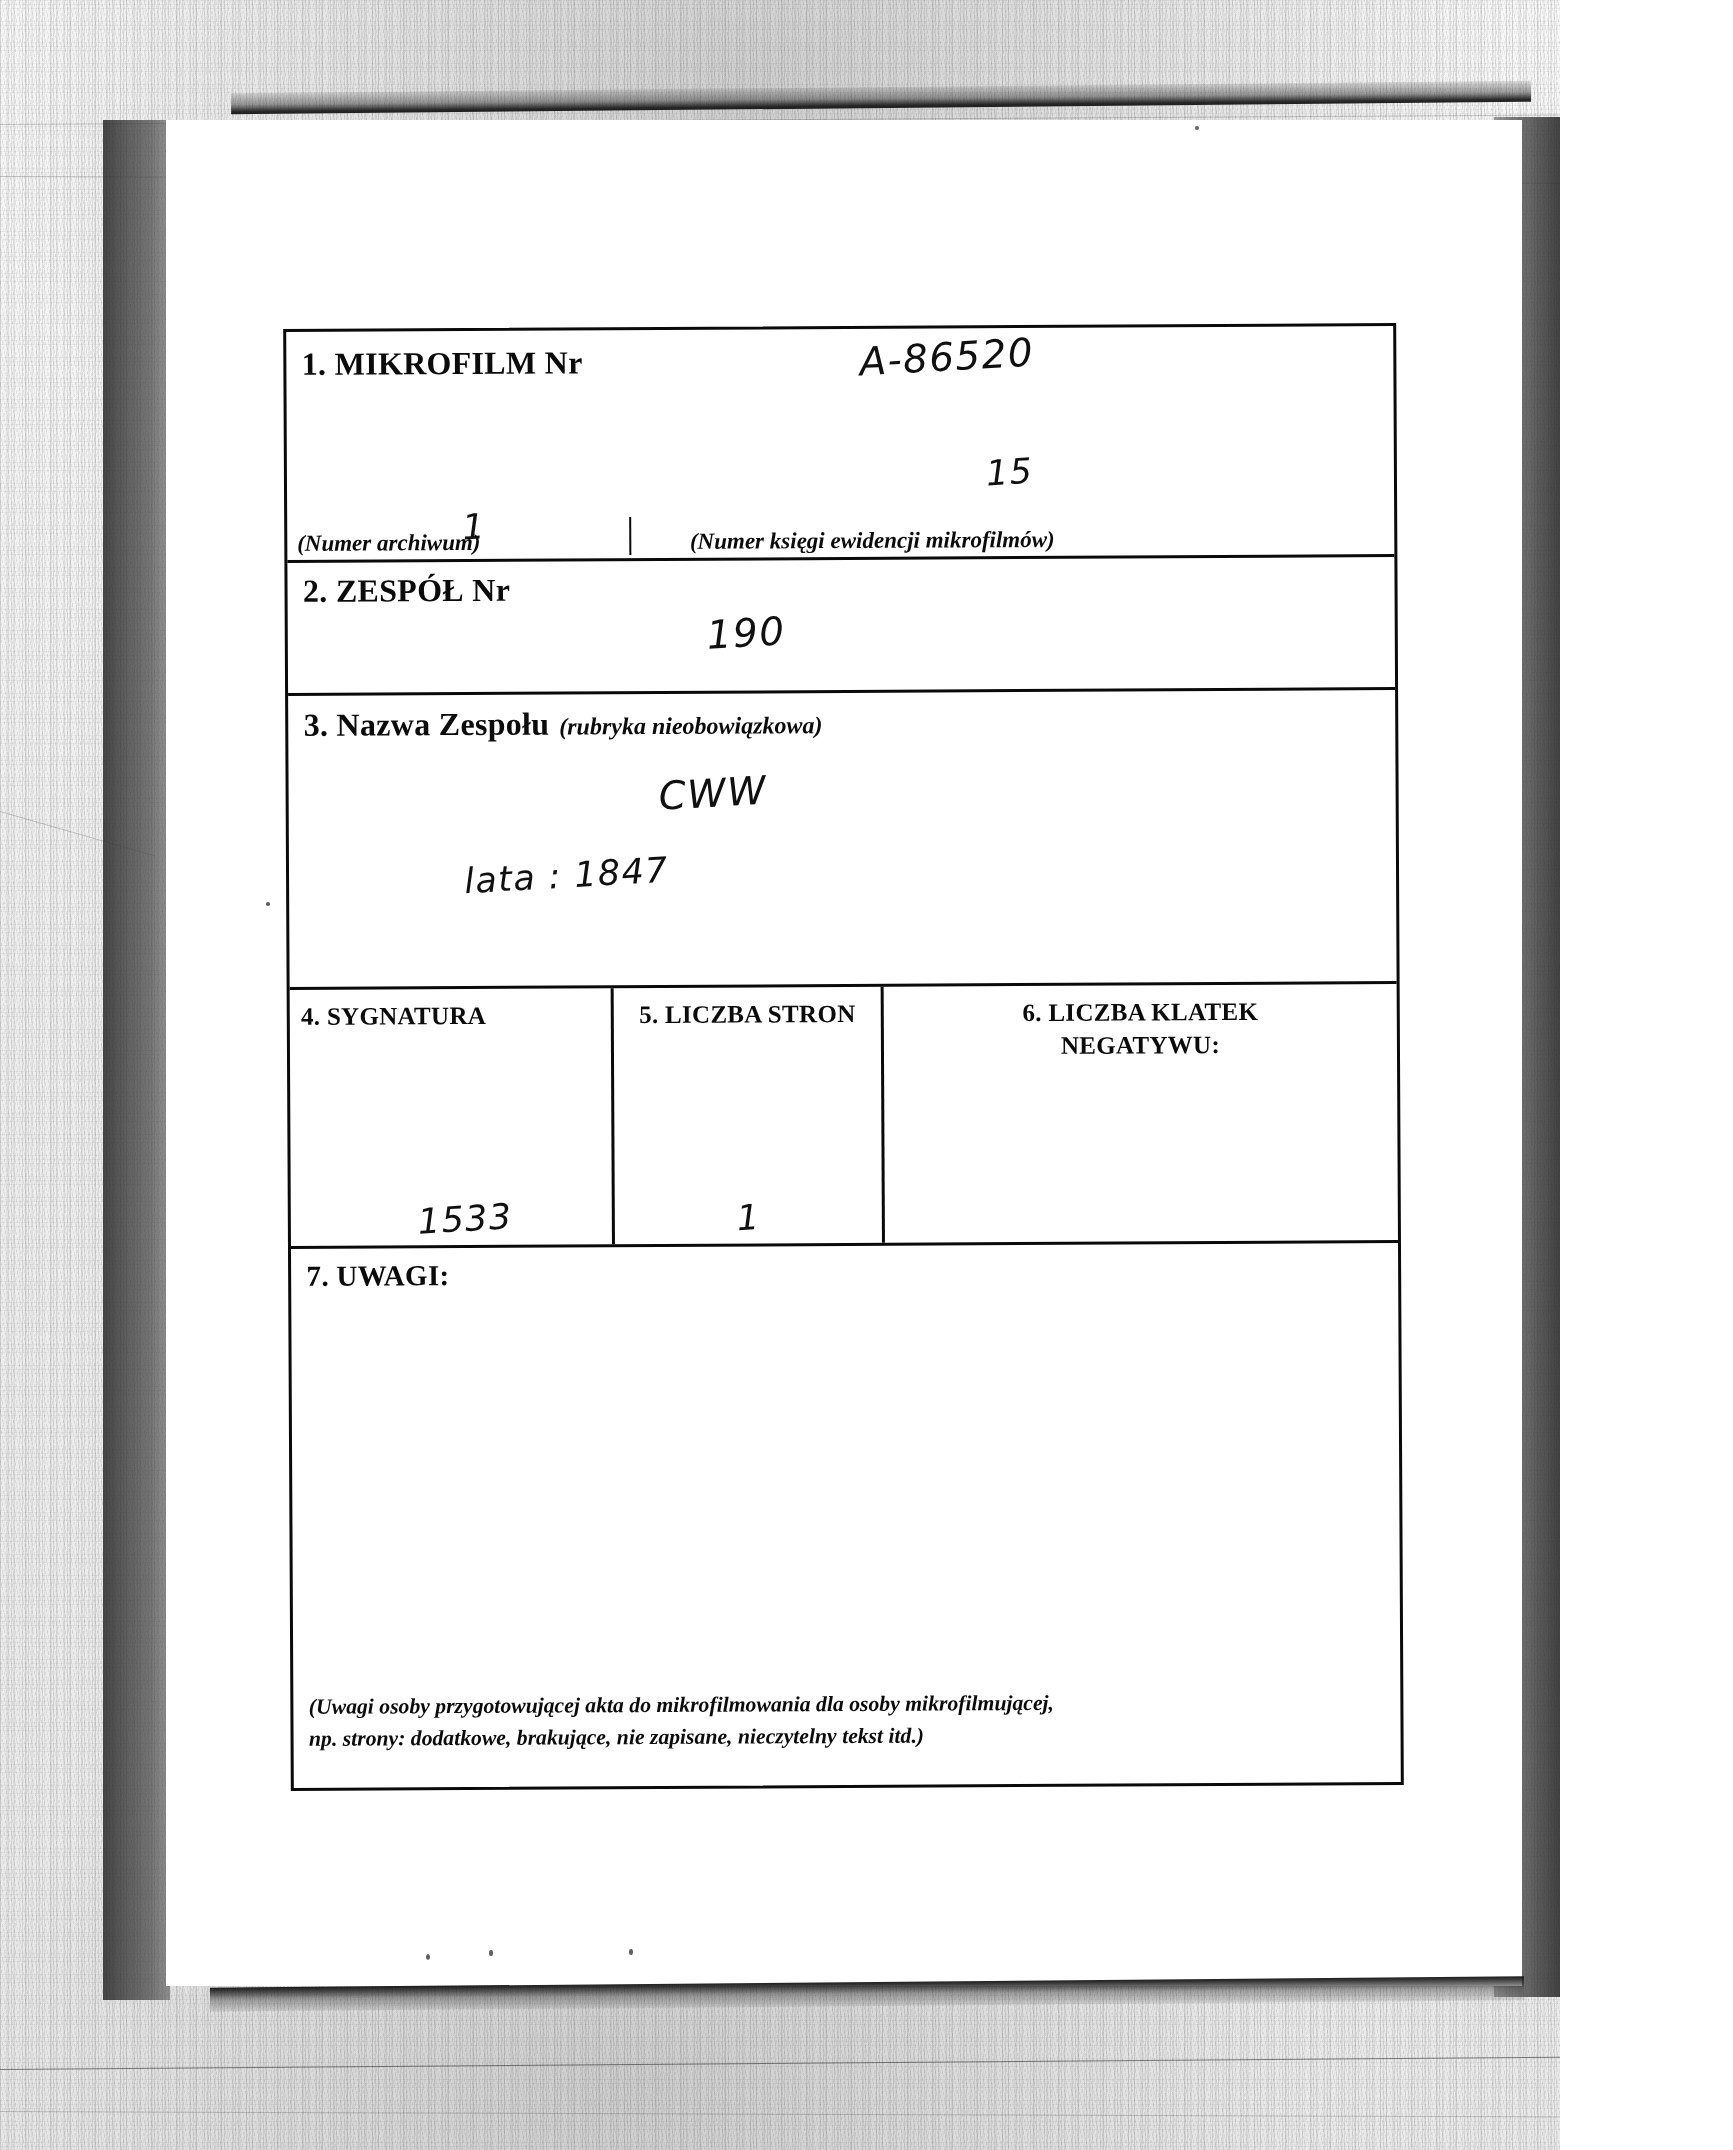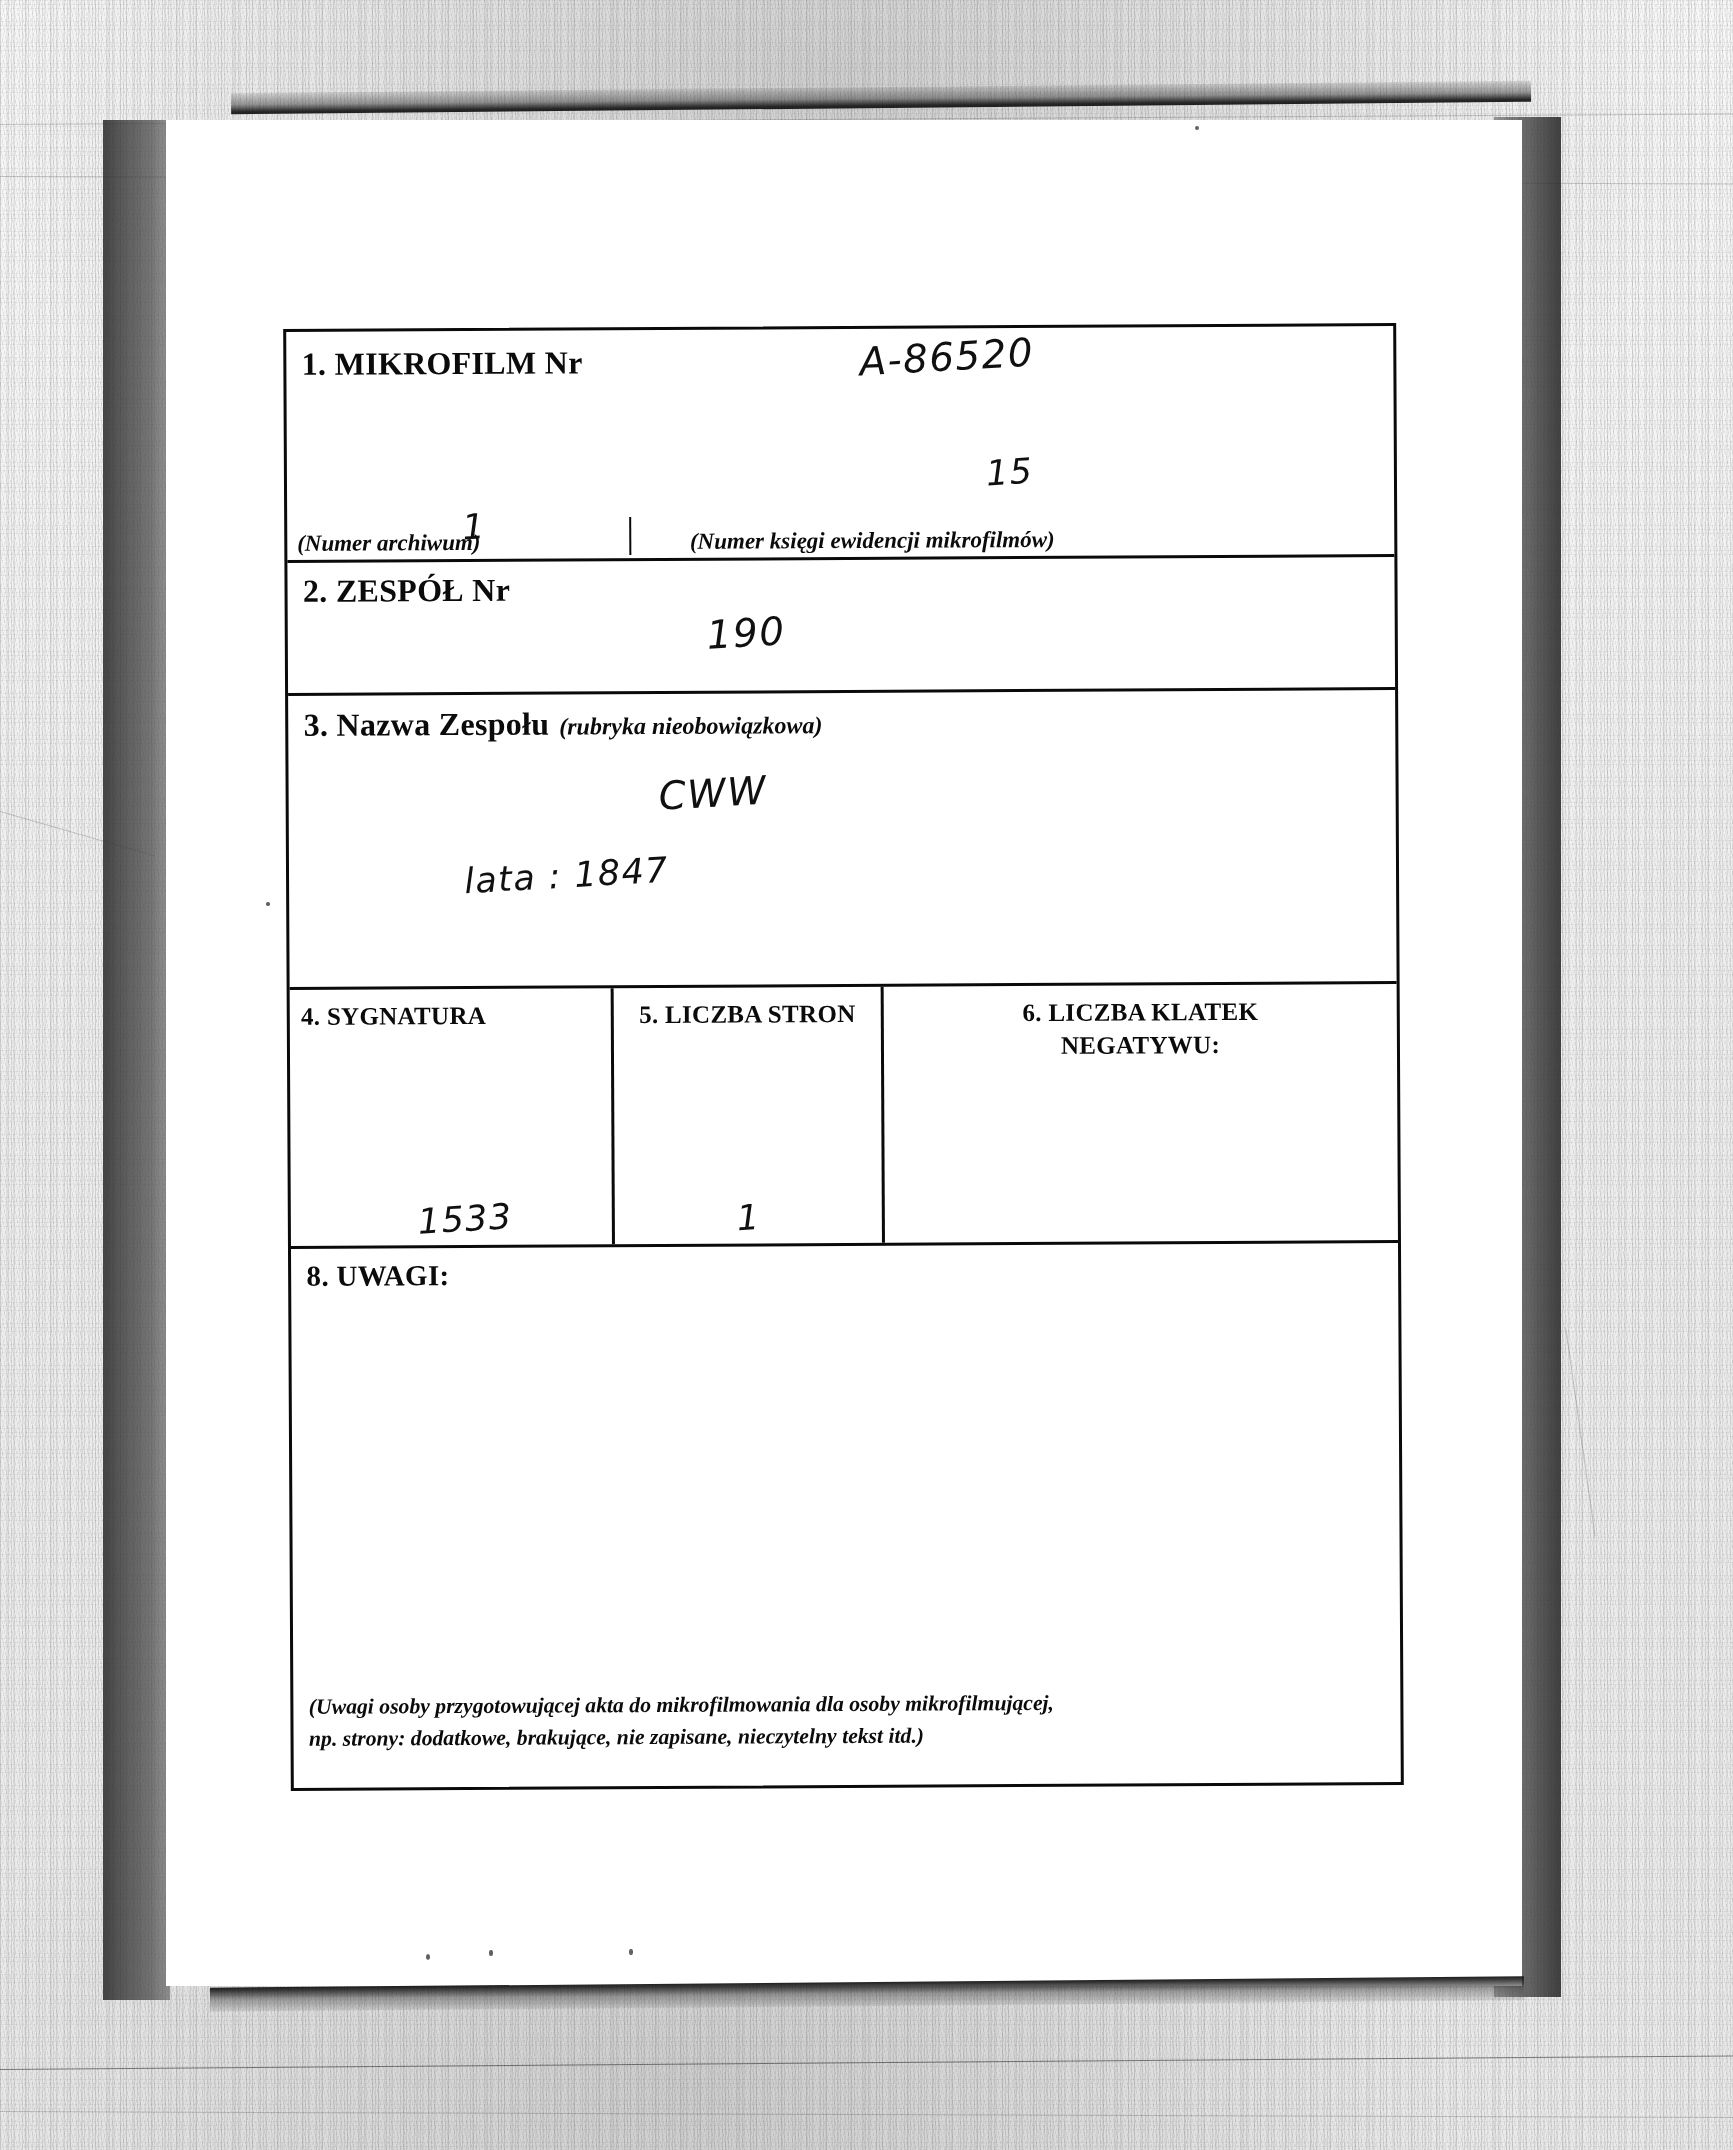--- a/index.html
+++ b/index.html
@@ -7,21 +7,21 @@
     padding: 0;
     background: #ffffff;
   }
   body {
     font-family: "Liberation Serif", serif;
   }
 
   
   .scan-canvas {
     position: relative;
-    width: 1733px;
+    width: 1560px;
     height: 2151px;
     overflow: hidden;
     background: #f97316;
     text-decoration: underline;
   }
 
   
   .scan-bg {
     position: absolute;
     inset: 0;
@@ -326,21 +326,21 @@
           <span>6. LICZBA  KLATEK</span>
           <span class="l2">NEGATYWU:</span>
         </div>
         <div class="col-val">
           <span class="hw hw-md"></span>
         </div>
       </div>
     </div>
 
     <div class="row row-uwagi">
-      <div class="lbl lbl-med uw-title">8. UWAGI:</div>
+      <div class="lbl lbl-med uw-title">7. UWAGI:</div>
 
       <div class="uw-note">
         <span class="lbl-ital">(Uwagi osoby przygotowującej akta do mikrofilmowania dla osoby mikrofilmującej,</span>
         <span class="lbl-ital l2">np. strony: dodatkowe, brakujące, nie zapisane, nieczytelny tekst itd.)</span>
       </div>
     </div>
 
   </div>
 </div>
 

